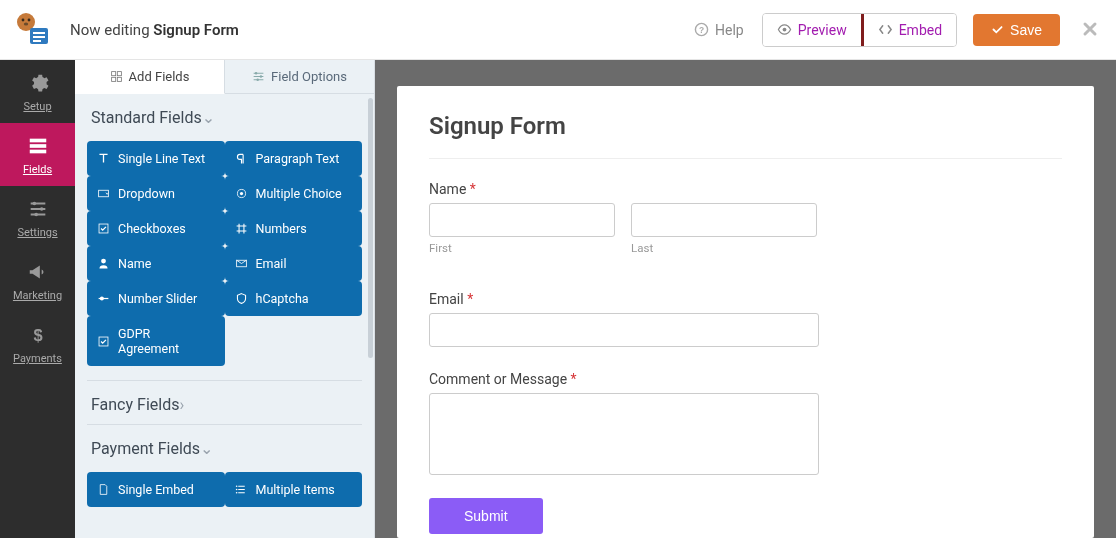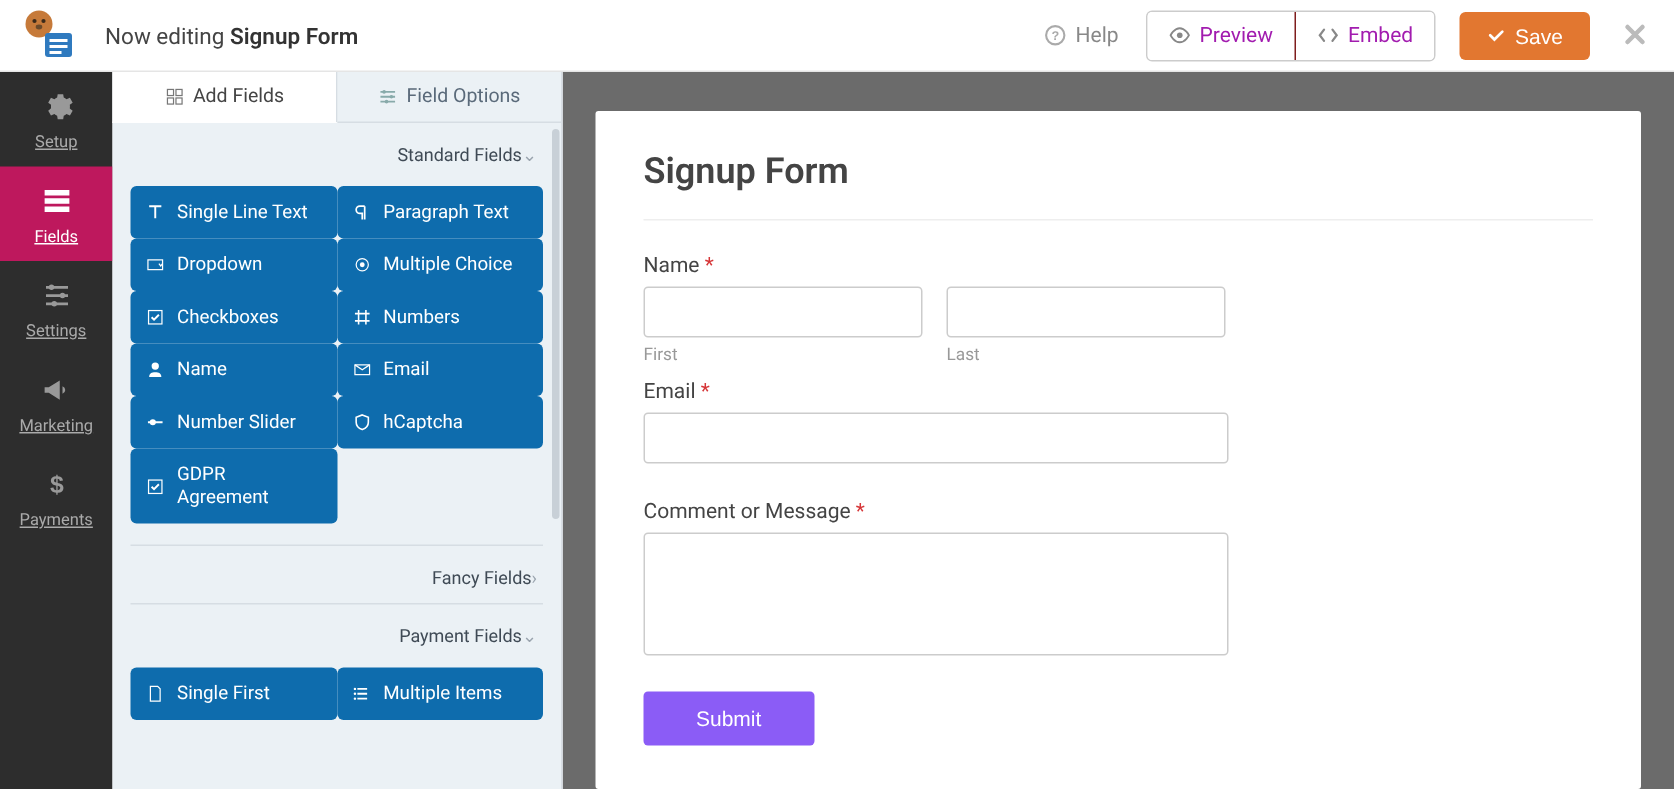--- a/index.html
+++ b/index.html
@@ -6,21 +6,21 @@
   body {
     font-family: -apple-system, BlinkMacSystemFont, "Segoe UI", Roboto, Arial, sans-serif;
     font-size: 13px;
     background: #fff;
     width: 1116px;
     height: 538px;
     overflow: hidden;
     position: relative;
   }
   .topbar {
-    height: 48px;
+    height: 60px;
     border-bottom: 1px solid #e5e5e5;
     display: flex;
     align-items: center;
     padding: 0 18px 0 12px;
   }
   .logo {
     width: 40px;
     height: 40px;
     margin-right: 18px;
     display: flex;
@@ -50,21 +50,21 @@
   .btn-group .seg {
     padding: 8px 14px;
     display: inline-flex;
     align-items: center;
     gap: 6px;
     color: #a21caf;
     background: #fff;
     cursor: pointer;
     font-size: 14px;
   }
-  .btn-group .seg + .seg { border-left: 1px solid #7f1d1d; }
+  .btn-group .seg + .seg { border-left: 3px solid #7f1d1d; }
   .btn-save {
     background: #e27730;
     color: #fff;
     border: none;
     border-radius: 4px;
     padding: 8px 18px;
     font-size: 14px;
     display: inline-flex;
     align-items: center;
     gap: 6px;
@@ -128,24 +128,24 @@
   .panel-tab.active {
     background: #fff;
     border-bottom: 1px solid #fff;
     color: #444;
     border-right: 1px solid #d6dde3;
   }
   .panel-body { padding: 0 12px 12px; overflow-y: auto; }
   .section-header {
     display: flex;
     align-items: center;
-    justify-content: flex-end;
+    justify-content: flex-start;
     padding: 14px 4px 10px;
     color: #3f4a55;
-    font-size: 12px;
+    font-size: 16px;
     cursor: pointer;
   }
   .divider { height: 1px; background: #d6dde3; }
   .field-grid {
     display: grid;
     grid-template-columns: 1fr 1fr;
     padding: 4px 0 14px;
   }
   .field-btn {
     background: #0e6cad;
@@ -189,21 +189,21 @@
     border-bottom: 1px solid #eee;
     margin-bottom: 22px;
   }
   .form-label {
     display: block;
     font-size: 14px;
     color: #444;
     margin-bottom: 6px;
   }
   .req { color: #d63638; }
-  .name-fields { display: flex; gap: 16px; margin-bottom: 10px;}
+  .name-fields { display: flex; gap: 16px; margin-bottom: 36px;}
   .name-col { width: 186px; }
   .name-col input {
     width: 100%;
     height: 34px;
     border: 1px solid #ccc;
     border-radius: 3px;
     padding: 0 8px;
   }
   .sublabel { font-size: 11.5px; color: #999; margin-top: 4px; display: block; }
   .email-row input {
@@ -442,21 +442,21 @@
 
       <div class="section-header">
         <span>Payment Fields</span>
         <span class="chev">⌄</span>
       </div>
       <div class="field-grid">
         <div class="field-btn">
             <svg width="13" height="13" viewBox="0 0 16 16">
               <path d="M4 2h6l2 2v10H4V2z" fill="none" stroke="#fff"></path>
             </svg>
-            <span>Single First</span>
+            <span>Single Embed</span>
           </div>
         <div class="field-btn">
             <svg width="13" height="13" viewBox="0 0 16 16">
               <path d="M4 4h8M4 8h8M4 12h8" stroke="#fff" stroke-width="1.5"></path>
               <circle cx="2" cy="4" r="1" fill="#fff"></circle>
               <circle cx="2" cy="8" r="1" fill="#fff"></circle>
               <circle cx="2" cy="12" r="1" fill="#fff"></circle>
             </svg>
             <span>Multiple Items</span>
           </div>

